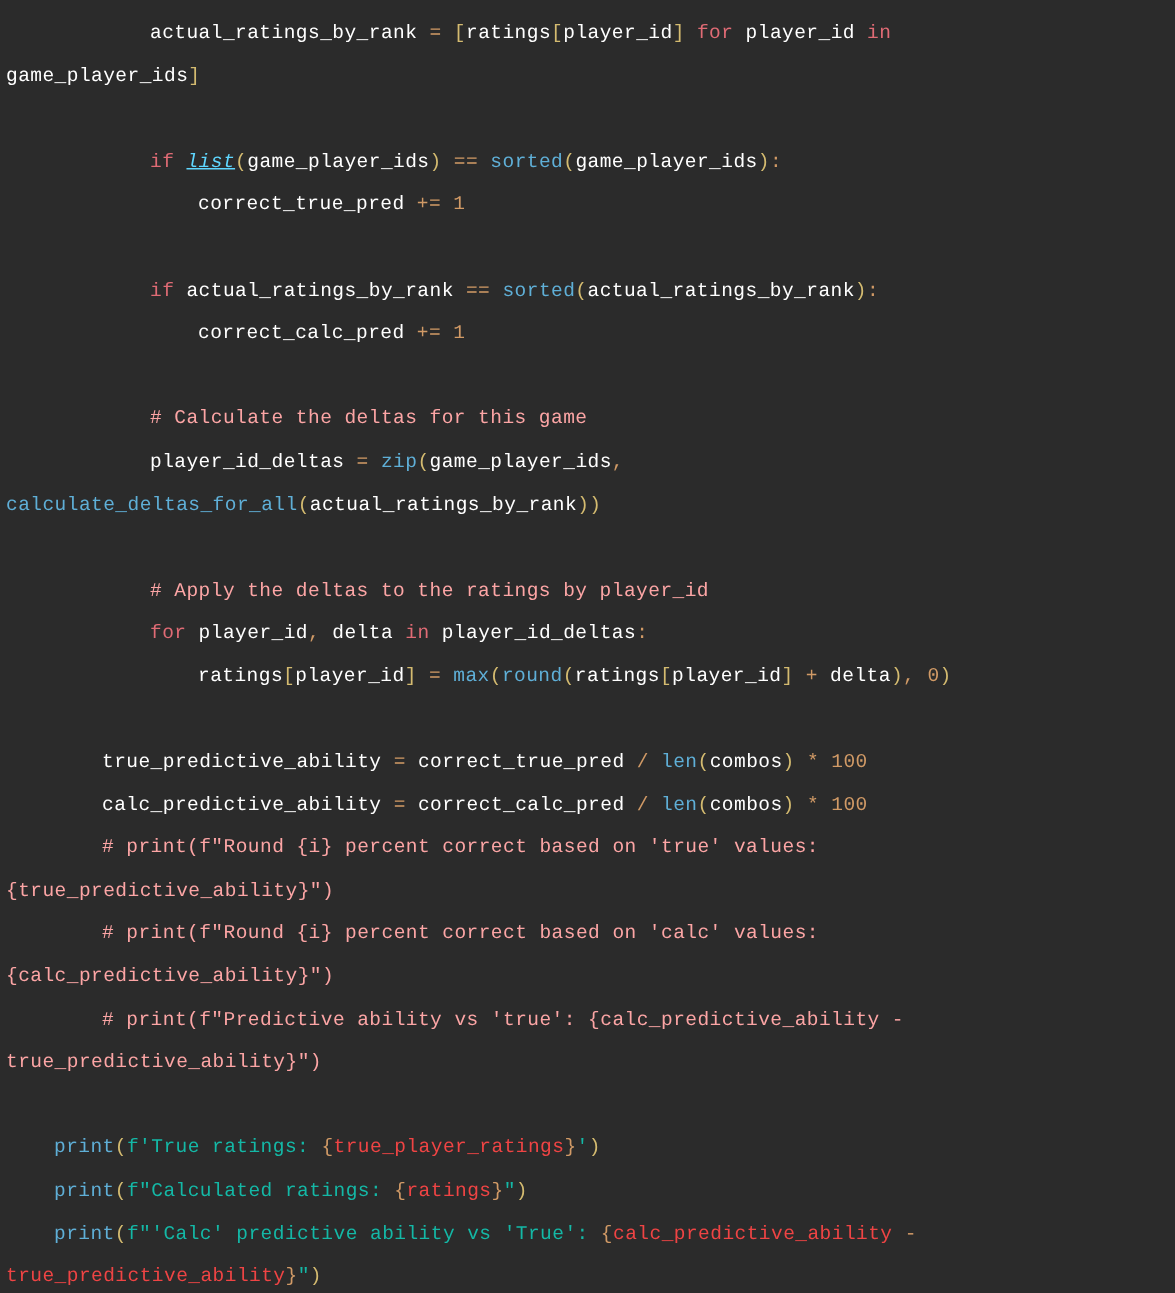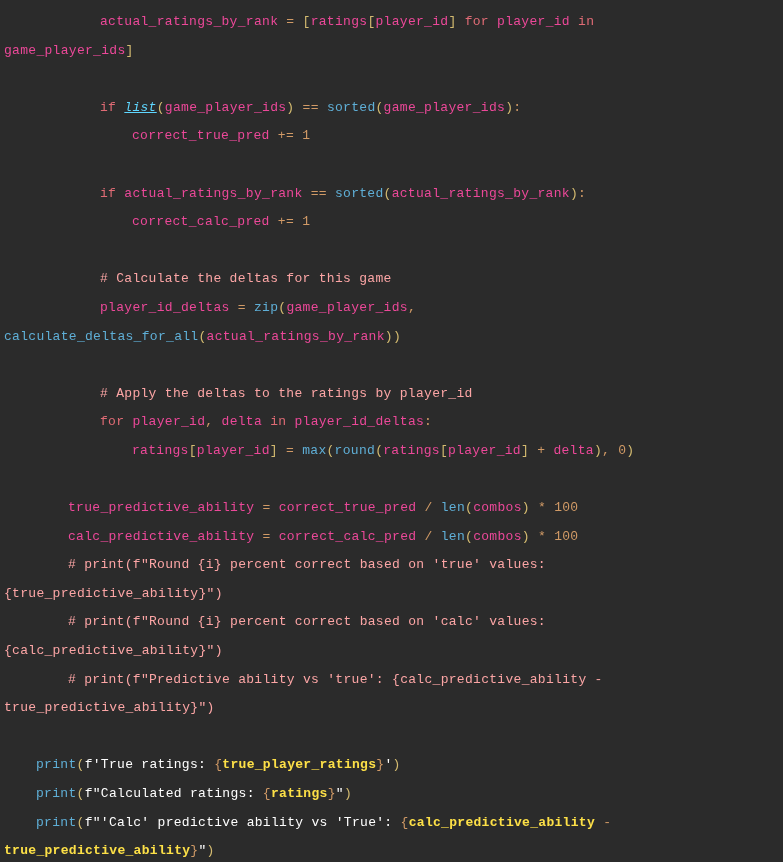--- a/index.html
+++ b/index.html
@@ -24,22 +24,22 @@
     }
     .line {
       display: block;
       padding-left: 4px;
     }
     .tok-keyword { color: #e06b75; text-align: right; }
     .tok-builtin { color: #5fd7ff; font-style: italic; text-decoration: underline; }
     .tok-func { color: #5fafd7; }
     .tok-operator { color: #d19a66; }
     .tok-number { color: #d19a66; }
-    .tok-string { color: #ffffff; }
+    .tok-string { color: #14b8a6; }
     .tok-comment { color: #fca5a5; }
-    .tok-var { color: #ec4899; }
+    .tok-var { color: #ffffff; }
     .tok-punct { color: #d4bb70; }
-    .tok-fvar { color: #fde047; font-weight: bold; }
+    .tok-fvar { color: #ef4444; }
   </style>
 </head>
 <body>
 
 <div class="code-container" id="code-root"><div class="line" style="padding-left: 100px;"><span class="tok-var">actual_ratings_by_rank </span><span class="tok-operator">=</span><span class="tok-var"> </span><span class="tok-punct">[</span><span class="tok-var">ratings</span><span class="tok-punct">[</span><span class="tok-var">player_id</span><span class="tok-punct">]</span><span class="tok-var"> </span><span class="tok-keyword">for</span><span class="tok-var"> player_id </span><span class="tok-keyword">in</span></div><div class="line" style="padding-left: 4px;"><span class="tok-var">game_player_ids</span><span class="tok-punct">]</span></div><div class="line" style="padding-left: 4px;">&nbsp;</div><div class="line" style="padding-left: 100px;"><span class="tok-keyword">if</span><span class="tok-var"> </span><span class="tok-builtin">list</span><span class="tok-punct">(</span><span class="tok-var">game_player_ids</span><span class="tok-punct">)</span><span class="tok-var"> </span><span class="tok-operator">==</span><span class="tok-var"> </span><span class="tok-func">sorted</span><span class="tok-punct">(</span><span class="tok-var">game_player_ids</span><span class="tok-punct">)</span><span class="tok-operator">:</span></div><div class="line" style="padding-left: 132px;"><span class="tok-var">correct_true_pred </span><span class="tok-operator">+=</span><span class="tok-var"> </span><span class="tok-number">1</span></div><div class="line" style="padding-left: 4px;">&nbsp;</div><div class="line" style="padding-left: 100px;"><span class="tok-keyword">if</span><span class="tok-var"> actual_ratings_by_rank </span><span class="tok-operator">==</span><span class="tok-var"> </span><span class="tok-func">sorted</span><span class="tok-punct">(</span><span class="tok-var">actual_ratings_by_rank</span><span class="tok-punct">)</span><span class="tok-operator">:</span></div><div class="line" style="padding-left: 132px;"><span class="tok-var">correct_calc_pred </span><span class="tok-operator">+=</span><span class="tok-var"> </span><span class="tok-number">1</span></div><div class="line" style="padding-left: 4px;">&nbsp;</div><div class="line" style="padding-left: 100px;"><span class="tok-comment"># Calculate the deltas for this game</span></div><div class="line" style="padding-left: 100px;"><span class="tok-var">player_id_deltas </span><span class="tok-operator">=</span><span class="tok-var"> </span><span class="tok-func">zip</span><span class="tok-punct">(</span><span class="tok-var">game_player_ids</span><span class="tok-operator">,</span></div><div class="line" style="padding-left: 4px;"><span class="tok-func">calculate_deltas_for_all</span><span class="tok-punct">(</span><span class="tok-var">actual_ratings_by_rank</span><span class="tok-punct">))</span></div><div class="line" style="padding-left: 4px;">&nbsp;</div><div class="line" style="padding-left: 100px;"><span class="tok-comment"># Apply the deltas to the ratings by player_id</span></div><div class="line" style="padding-left: 100px;"><span class="tok-keyword">for</span><span class="tok-var"> player_id</span><span class="tok-operator">,</span><span class="tok-var"> delta </span><span class="tok-keyword">in</span><span class="tok-var"> player_id_deltas</span><span class="tok-operator">:</span></div><div class="line" style="padding-left: 132px;"><span class="tok-var">ratings</span><span class="tok-punct">[</span><span class="tok-var">player_id</span><span class="tok-punct">]</span><span class="tok-var"> </span><span class="tok-operator">=</span><span class="tok-var"> </span><span class="tok-func">max</span><span class="tok-punct">(</span><span class="tok-func">round</span><span class="tok-punct">(</span><span class="tok-var">ratings</span><span class="tok-punct">[</span><span class="tok-var">player_id</span><span class="tok-punct">]</span><span class="tok-var"> </span><span class="tok-operator">+</span><span class="tok-var"> delta</span><span class="tok-punct">)</span><span class="tok-operator">,</span><span class="tok-var"> </span><span class="tok-number">0</span><span class="tok-punct">)</span></div><div class="line" style="padding-left: 4px;">&nbsp;</div><div class="line" style="padding-left: 68px;"><span class="tok-var">true_predictive_ability </span><span class="tok-operator">=</span><span class="tok-var"> correct_true_pred </span><span class="tok-operator">/</span><span class="tok-var"> </span><span class="tok-func">len</span><span class="tok-punct">(</span><span class="tok-var">combos</span><span class="tok-punct">)</span><span class="tok-var"> </span><span class="tok-operator">*</span><span class="tok-var"> </span><span class="tok-number">100</span></div><div class="line" style="padding-left: 68px;"><span class="tok-var">calc_predictive_ability </span><span class="tok-operator">=</span><span class="tok-var"> correct_calc_pred </span><span class="tok-operator">/</span><span class="tok-var"> </span><span class="tok-func">len</span><span class="tok-punct">(</span><span class="tok-var">combos</span><span class="tok-punct">)</span><span class="tok-var"> </span><span class="tok-operator">*</span><span class="tok-var"> </span><span class="tok-number">100</span></div><div class="line" style="padding-left: 68px;"><span class="tok-comment"># print(f"Round {i} percent correct based on 'true' values:</span></div><div class="line" style="padding-left: 4px;"><span class="tok-comment">{true_predictive_ability}")</span></div><div class="line" style="padding-left: 68px;"><span class="tok-comment"># print(f"Round {i} percent correct based on 'calc' values:</span></div><div class="line" style="padding-left: 4px;"><span class="tok-comment">{calc_predictive_ability}")</span></div><div class="line" style="padding-left: 68px;"><span class="tok-comment"># print(f"Predictive ability vs 'true': {calc_predictive_ability -</span></div><div class="line" style="padding-left: 4px;"><span class="tok-comment">true_predictive_ability}")</span></div><div class="line" style="padding-left: 4px;">&nbsp;</div><div class="line" style="padding-left: 36px;"><span class="tok-func">print</span><span class="tok-punct">(</span><span class="tok-string">f'True ratings: </span><span class="tok-operator">{</span><span class="tok-fvar">true_player_ratings</span><span class="tok-operator">}</span><span class="tok-string">'</span><span class="tok-punct">)</span></div><div class="line" style="padding-left: 36px;"><span class="tok-func">print</span><span class="tok-punct">(</span><span class="tok-string">f"Calculated ratings: </span><span class="tok-operator">{</span><span class="tok-fvar">ratings</span><span class="tok-operator">}</span><span class="tok-string">"</span><span class="tok-punct">)</span></div><div class="line" style="padding-left: 36px;"><span class="tok-func">print</span><span class="tok-punct">(</span><span class="tok-string">f"'Calc' predictive ability vs 'True': </span><span class="tok-operator">{</span><span class="tok-fvar">calc_predictive_ability </span><span class="tok-operator">-</span></div><div class="line" style="padding-left: 4px;"><span class="tok-fvar">true_predictive_ability</span><span class="tok-operator">}</span><span class="tok-string">"</span><span class="tok-punct">)</span></div></div>
 
 </body></html>

